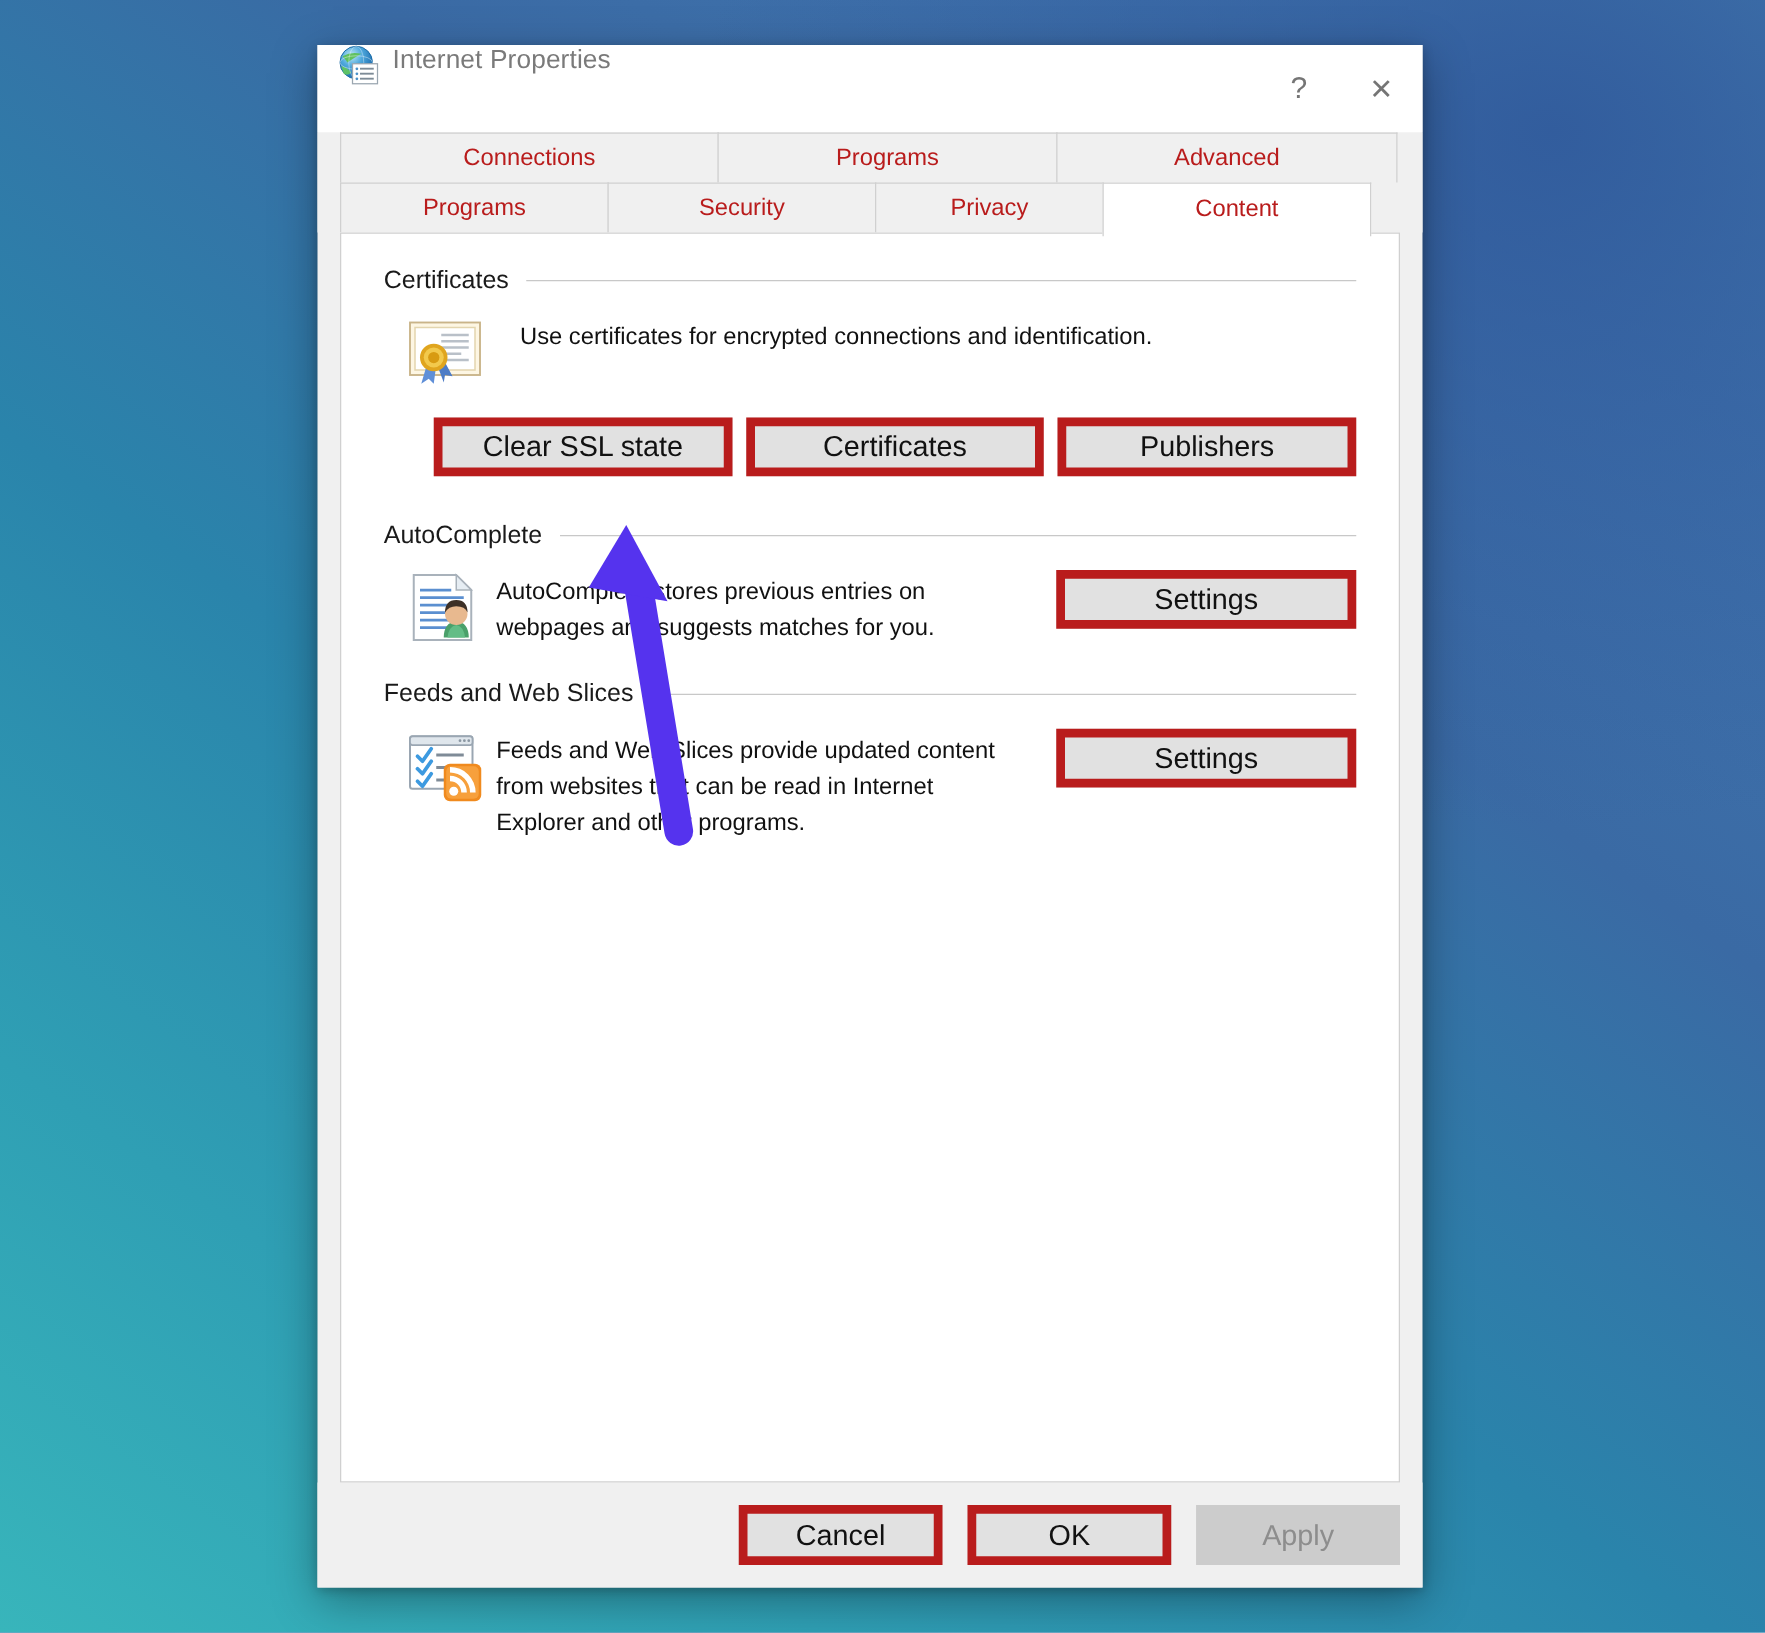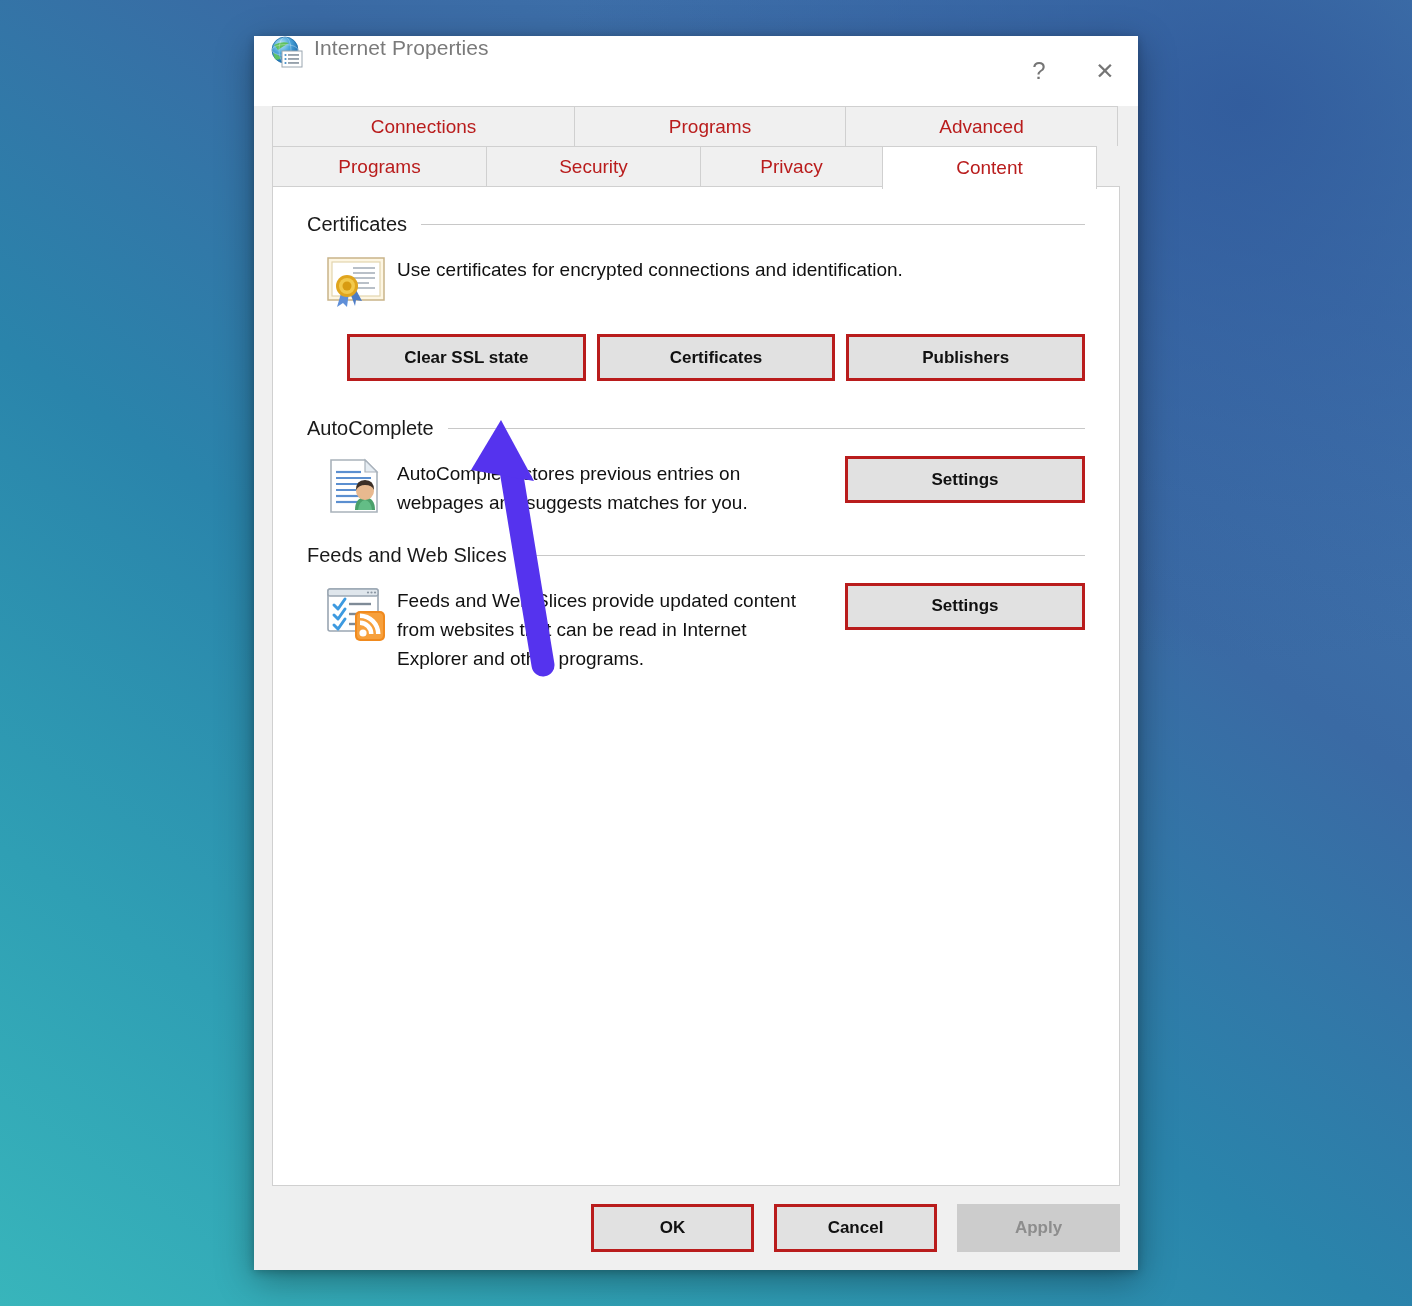--- a/index.html
+++ b/index.html
@@ -182,31 +182,30 @@
     padding-top: 4px;
   }
   .side-button-wrap {
     margin-left: auto;
     padding-top: 0px;
   }
 
   
   .btn {
     background: #e1e1e1;
-    border: 3px solid #b91c1c;
-    font-size: 17px;
+    border: 7px solid #b91c1c;
+    font-size: 23px;
     color: #111;
     height: 46px;
     display: inline-flex;
     align-items: center;
     justify-content: center;
     box-sizing: border-box;
     font-family: "Liberation Sans", sans-serif;
     cursor: default;
-    font-weight: bold;
   }
   .btn.disabled {
     background: #cccccc;
     border-color: #cccccc;
     color: #8d8d8d;
   }
 
   .cert-buttons {
     display: flex;
     gap: 11px;
@@ -318,21 +317,21 @@
               <line x1="28" y1="29" x2="44" y2="29"></line>
               <line x1="28" y1="34" x2="50" y2="34"></line>
             </g>
             <path d="M17 36 L12 53 L18 49 L22 53 L24 38 Z" fill="#5f8fd8"></path>
             <path d="M24 36 L30 52 L31 46 L37 47 L30 34 Z" fill="#4d7cc6"></path>
             <circle cx="22" cy="32" r="11" fill="#e0a51e"></circle>
             <circle cx="22" cy="32" r="8" fill="#f2c94c"></circle>
             <circle cx="22" cy="32" r="4.5" fill="#d89b12"></circle>
           </svg>
         </div>
-        <div class="group-desc" style="max-width:640px;">Use certificates for encrypted connections and identification.</div>
+        <div class="group-desc" style="max-width:640px;margin-left:19px;">Use certificates for encrypted connections and identification.</div>
       </div>
       <div class="cert-buttons">
         <button class="btn">Clear SSL state</button>
         <button class="btn">Certificates</button>
         <button class="btn">Publishers</button>
       </div>
     </div>
 
     <div class="group">
       <div class="group-header">
@@ -398,22 +397,22 @@
         <div class="group-desc">Feeds and Web Slices provide updated content from websites that can be read in Internet Explorer and other programs.</div>
         <div class="side-button-wrap">
           <button class="btn settings-btn">Settings</button>
         </div>
       </div>
     </div>
 
   </div>
 
   <div class="footer">
+    <button class="btn">Cancel</button>
     <button class="btn">OK</button>
-    <button class="btn">Cancel</button>
     <button class="btn disabled">Apply</button>
   </div>
 
 </div>
 
 <svg class="arrow-overlay" viewBox="0 0 1412 1306">
   <g>
     <path d="M543 665 L511 470" stroke="#5533ee" stroke-width="23" stroke-linecap="round" fill="none"></path>
     <path d="M501 420 L534 481 L471 470 Z" fill="#5533ee"></path>
   </g>

